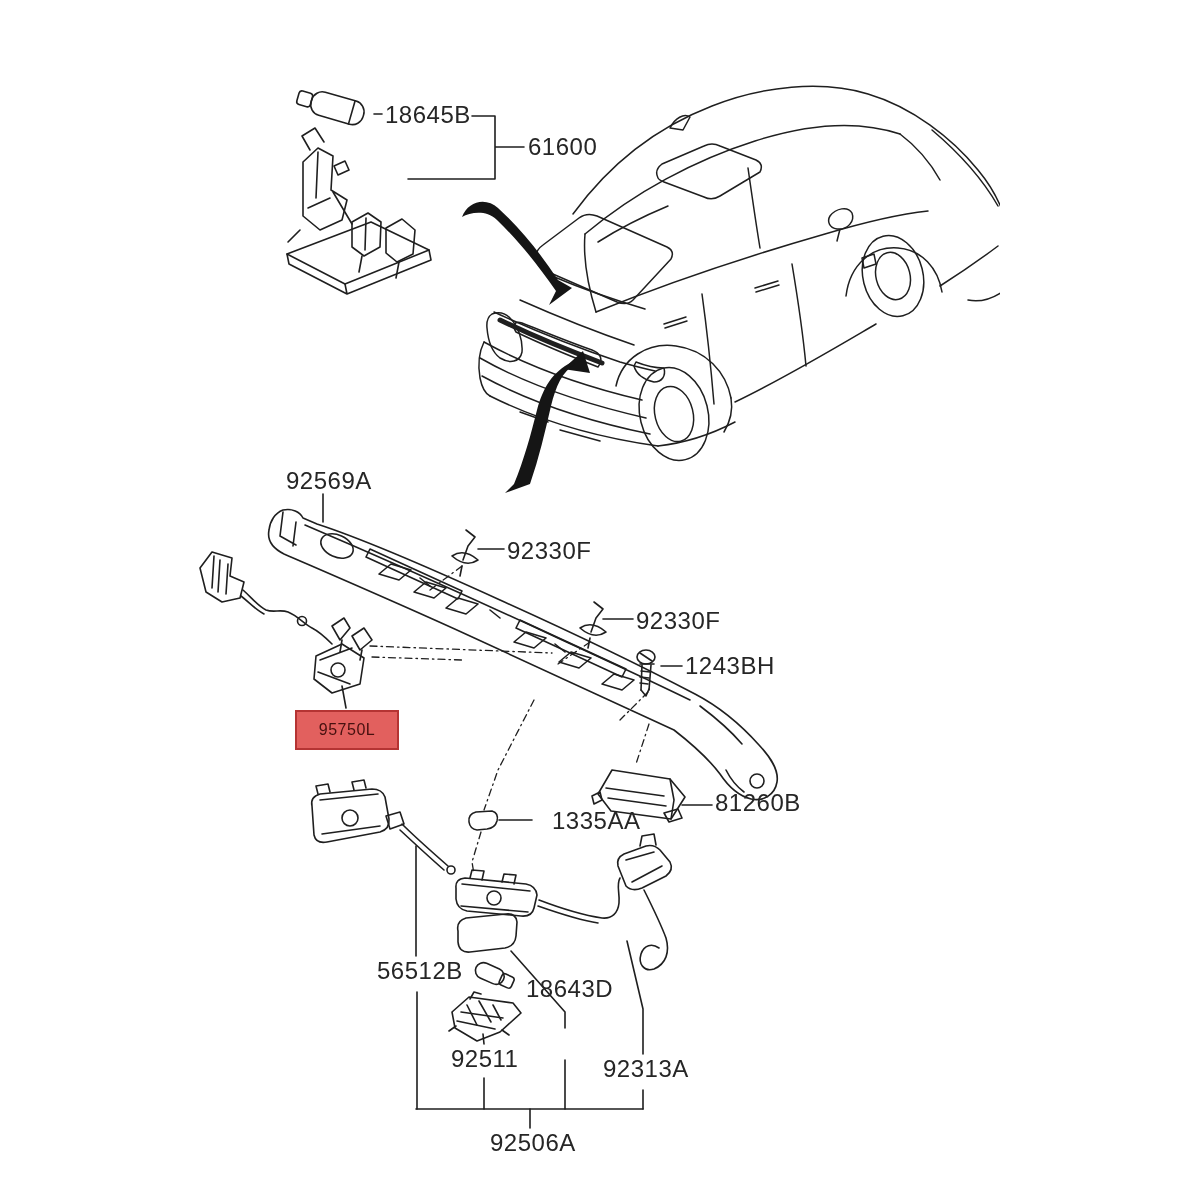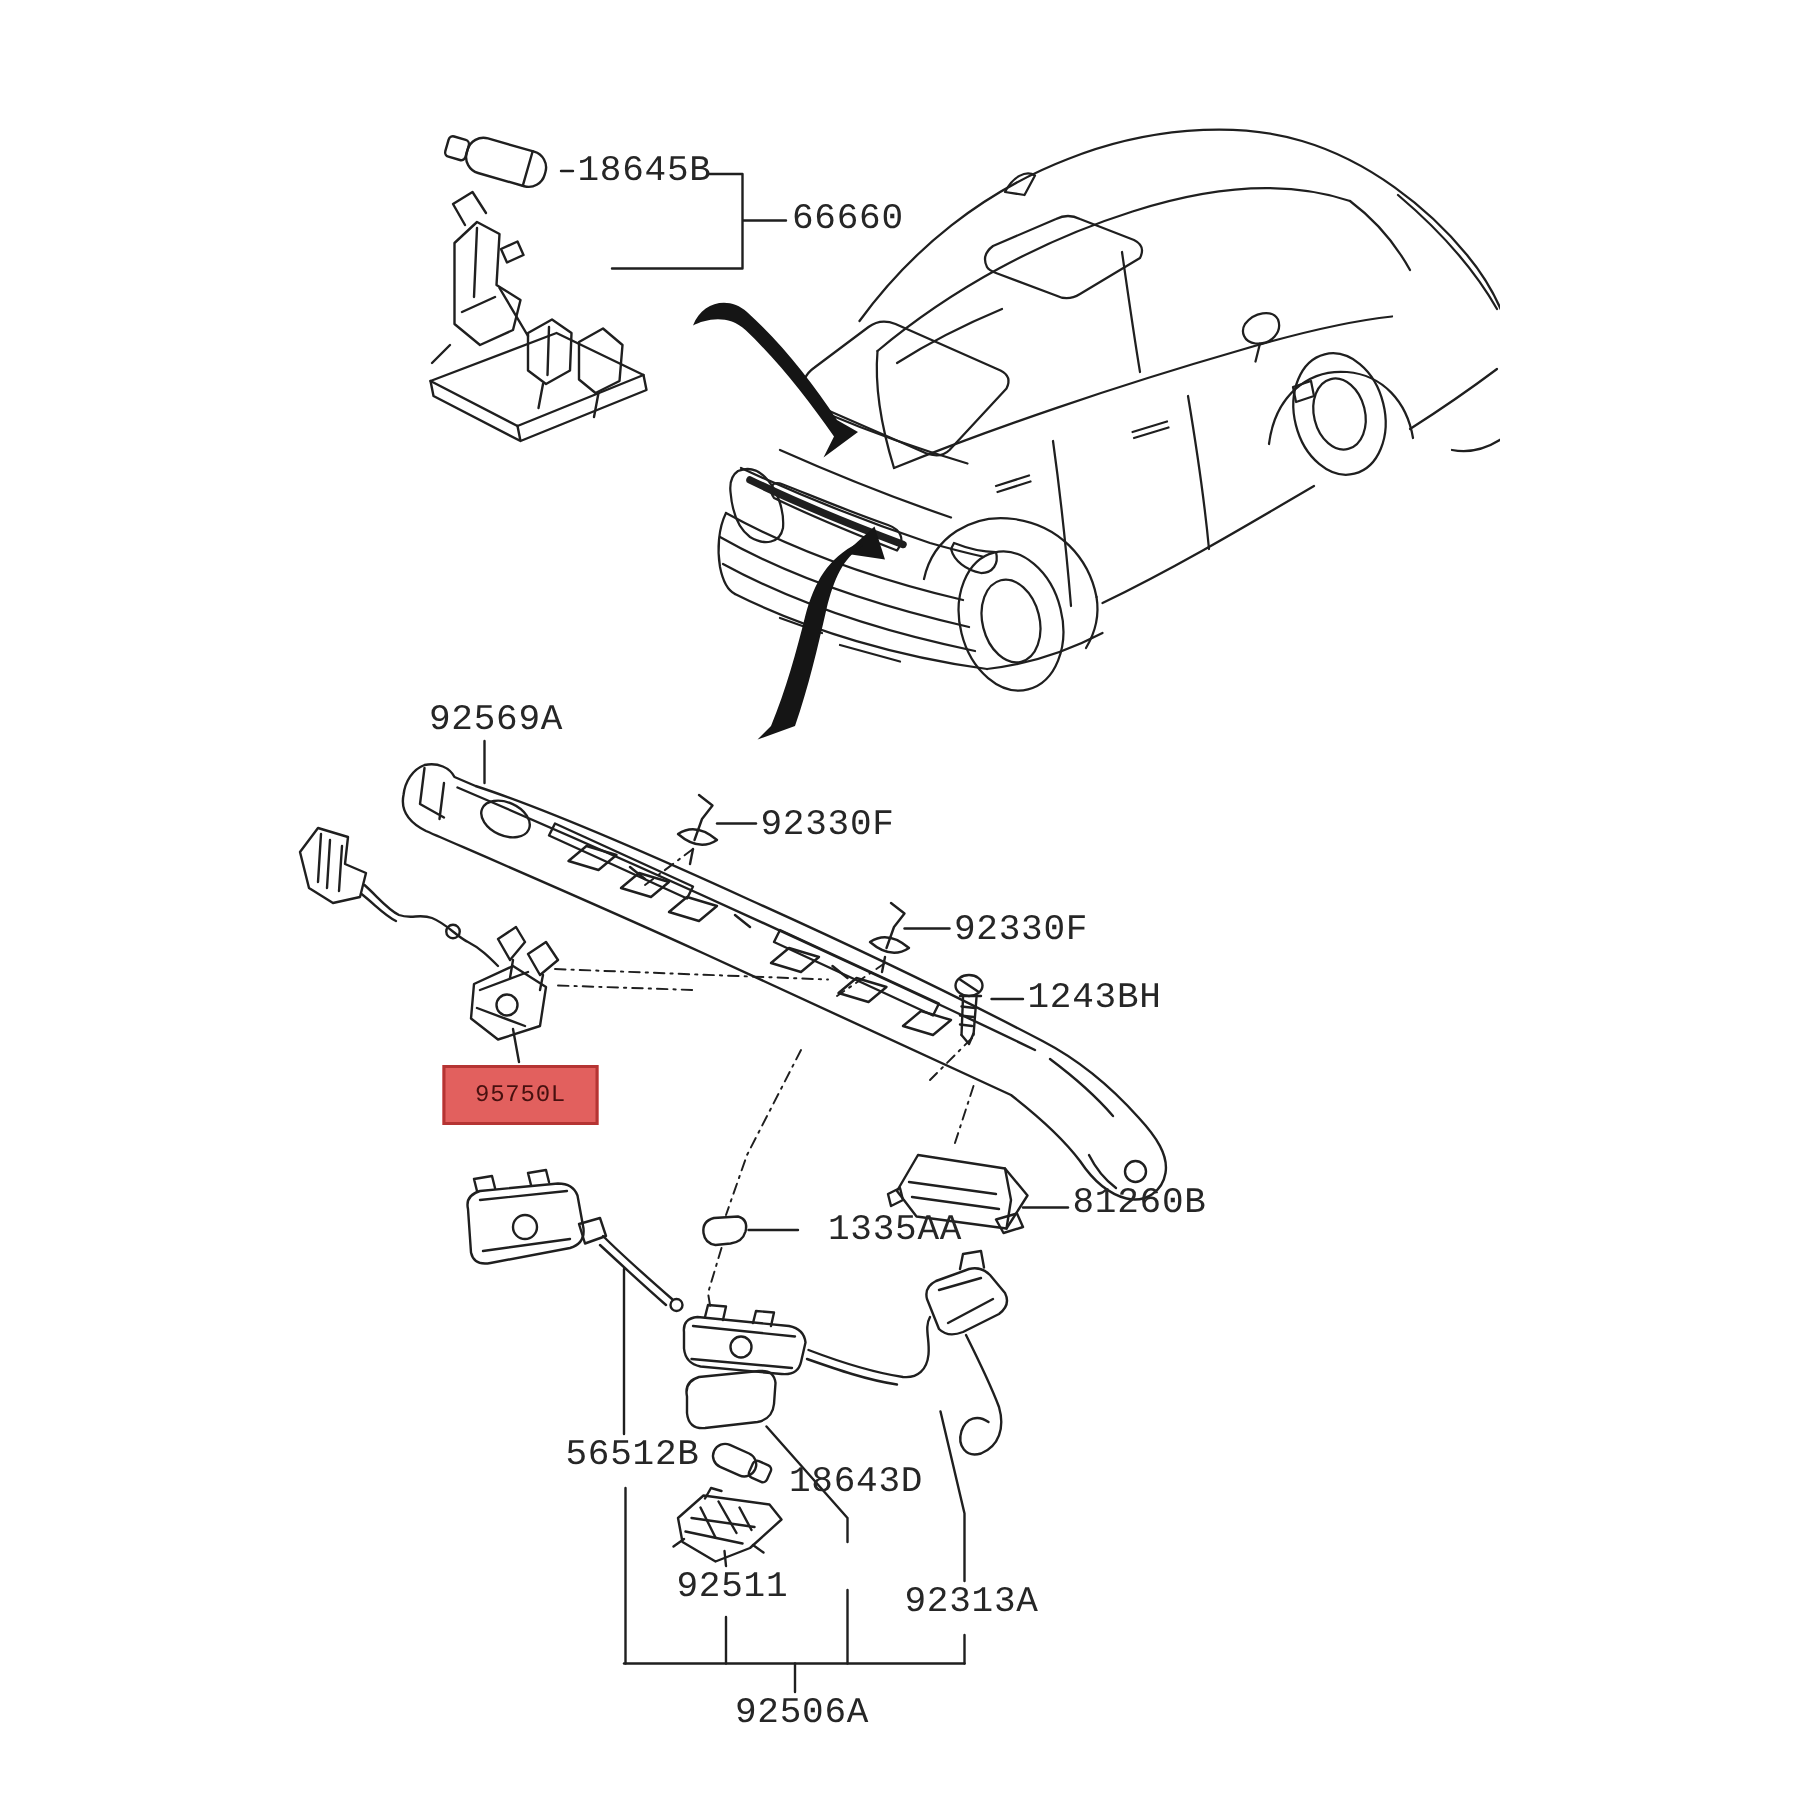--- a/index.html
+++ b/index.html
@@ -1,17 +1,17 @@
 <!DOCTYPE html>
 <html style="--bg: #ffffff; --label-text: #262626; --hl-bg: #e2605e; --hl-border: #b53433; --hl-text: #47100f;"><head>
 <meta charset="utf-8">
 <style>
   html,body{margin:0;padding:0;background:#fff;}
   .stage{position:relative;width:1000px;height:1200px;background:var(--bg,#fff);overflow:hidden;
-         font-family:Liberation Mono, monospace;}
+         font-family:Liberation Sans, sans-serif;}
   .stage svg{position:absolute;left:0;top:0;}
   .lbl{position:absolute;font-size:24px;line-height:1.05;color:var(--label-text,#262626);
        letter-spacing:.5px;white-space:nowrap;}
   .lbl-hl{position:absolute;left:295px;top:710px;width:104px;height:40px;
           background:var(--hl-bg,#e2605e);border:2px solid var(--hl-border,#b53433);
           color:var(--hl-text,#47100f);display:flex;align-items:center;justify-content:center;
           font-size:16px;letter-spacing:.5px;box-sizing:border-box;}
 </style>
 </head>
 <body>
@@ -215,21 +215,21 @@
       <path d="M372,657 L462,660"></path>
       <path d="M534,700 L498,770 L484,810"></path>
       <path d="M481,832 L472,862 L474,874"></path>
       <path d="M649,724 L636,764"></path>
     </g>
 
   </g>
 </svg>
 
 <div class="lbl" style="left:385px;top:102px">18645B</div>
-<div class="lbl" style="left:528px;top:134px">66660</div>
+<div class="lbl" style="left:528px;top:134px">61600</div>
 <div class="lbl" style="left:286px;top:468px">92569A</div>
 <div class="lbl" style="left:507px;top:538px">92330F</div>
 <div class="lbl" style="left:636px;top:608px">92330F</div>
 <div class="lbl" style="left:685px;top:653px">1243BH</div>
 <div class="lbl-hl">95750L</div>
 <div class="lbl" style="left:715px;top:790px">81260B</div>
 <div class="lbl" style="left:552px;top:808px">1335AA</div>
 <div class="lbl" style="left:377px;top:958px">56512B</div>
 <div class="lbl" style="left:451px;top:1046px">92511</div>
 <div class="lbl" style="left:526px;top:976px">18643D</div>

